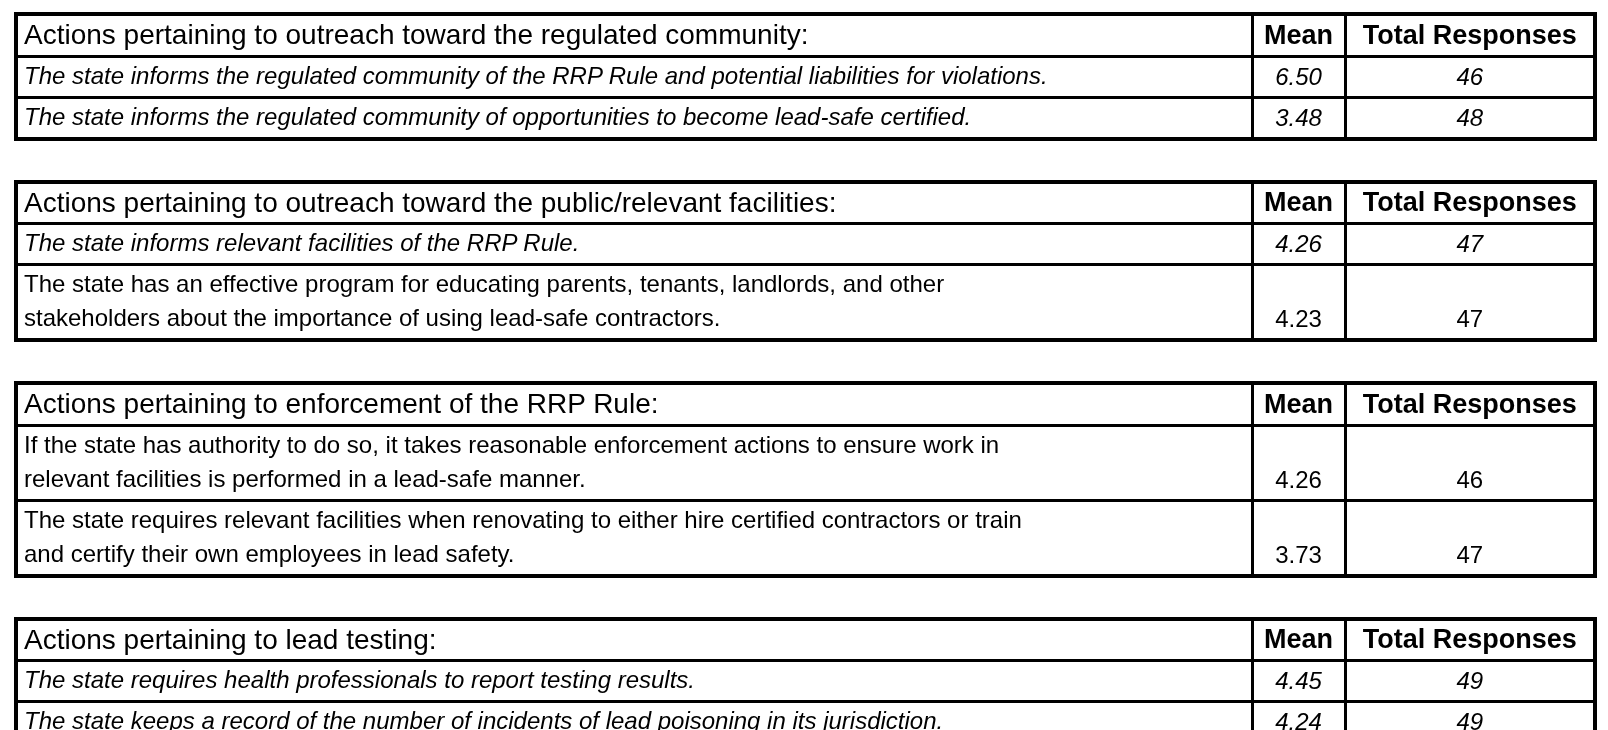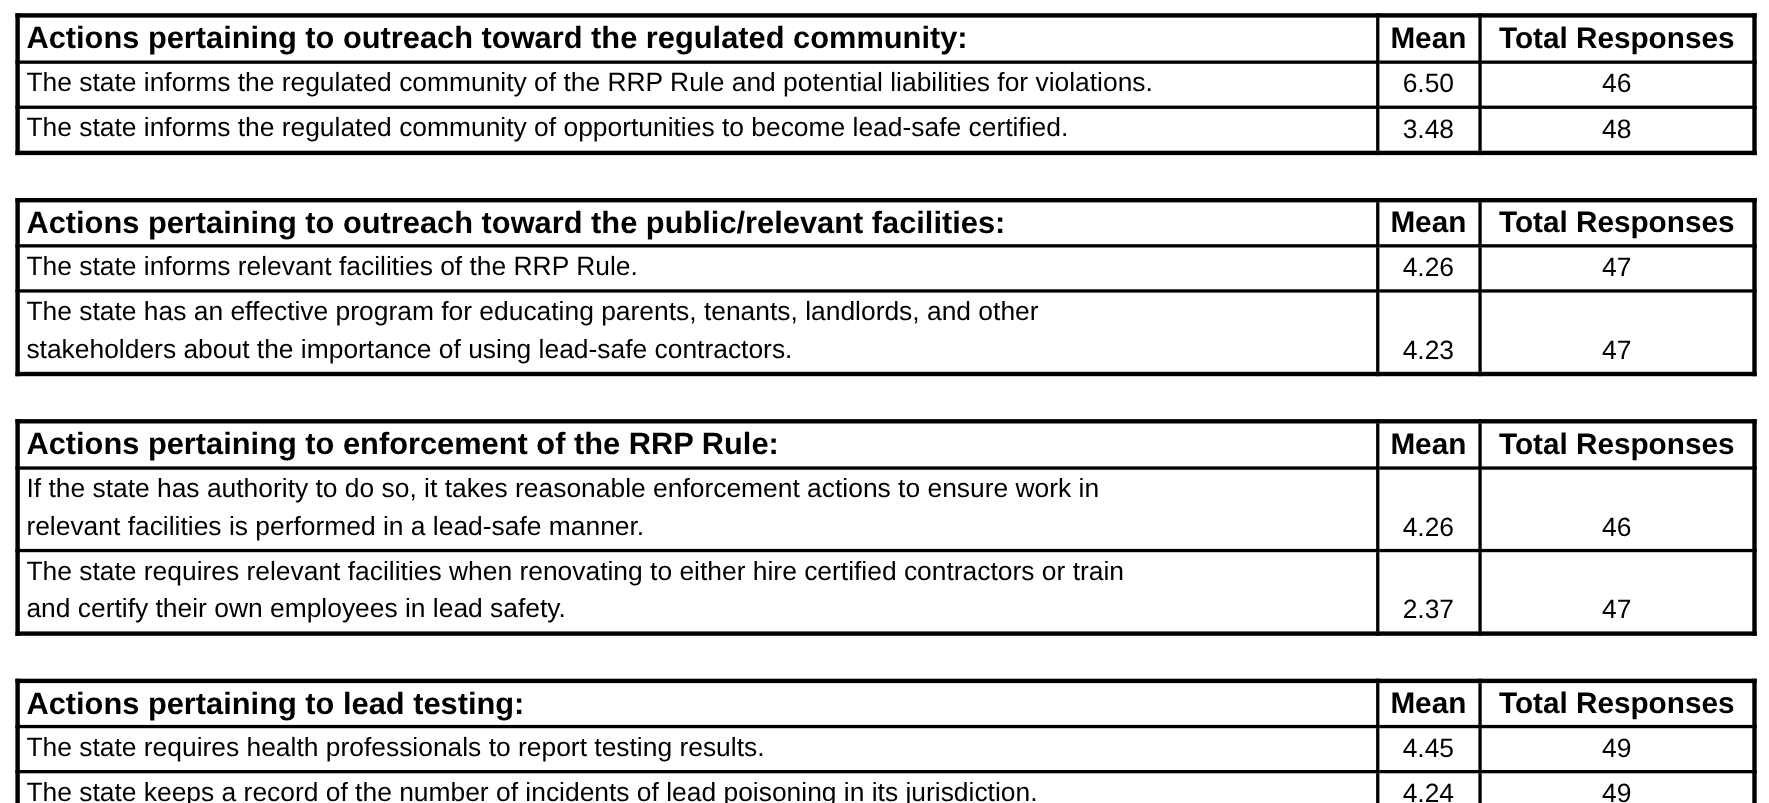--- a/index.html
+++ b/index.html
@@ -29,21 +29,21 @@
   col.col-desc  { width: 1236px; }
   col.col-mean  { width: 93px; }
   col.col-total { width: 250px; }
   th, td {
     border: 3px solid #000000;
     box-sizing: border-box;
     overflow: hidden;
   }
   th.desc {
     font-size: 28px;
-    font-weight: bold;
+    font-weight: normal;
     text-align: left;
     vertical-align: middle;
     padding: 2px 6px;
     height: 42px;
     white-space: nowrap;
   }
   th.num {
     font-size: 27px;
     font-weight: bold;
     text-align: center;
@@ -61,21 +61,21 @@
     line-height: 34px;
     white-space: pre-line;
   }
   td.num {
     font-size: 24px;
     text-align: center;
     vertical-align: bottom;
     padding: 1px 2px 3px 2px;
     line-height: 32px;
   }
-  tr.row-1 { height: 36px; }
+  tr.row-1 { height: 36px; font-style: italic; }
   tr.row-2 { height: 73px; }
 </style>
 </head>
 <body>
 
 <div class="page">
 
   <table class="survey-table">
     <colgroup>
         <col class="col-desc">
@@ -147,21 +147,21 @@
     <tbody>
       <tr class="row-2">
         <td class="desc">If the state has authority to do so, it takes reasonable enforcement actions to ensure work in
 relevant facilities is performed in a lead-safe manner.</td>
         <td class="num">4.26</td>
         <td class="num">46</td>
       </tr>
       <tr class="row-2">
         <td class="desc">The state requires relevant facilities when renovating to either hire certified contractors or train
 and certify their own employees in lead safety.</td>
-        <td class="num">2.37</td>
+        <td class="num">3.73</td>
         <td class="num">47</td>
       </tr>
     </tbody>
   </table>
 
   <table class="survey-table">
     <colgroup>
         <col class="col-desc">
         <col class="col-mean">
         <col class="col-total">

